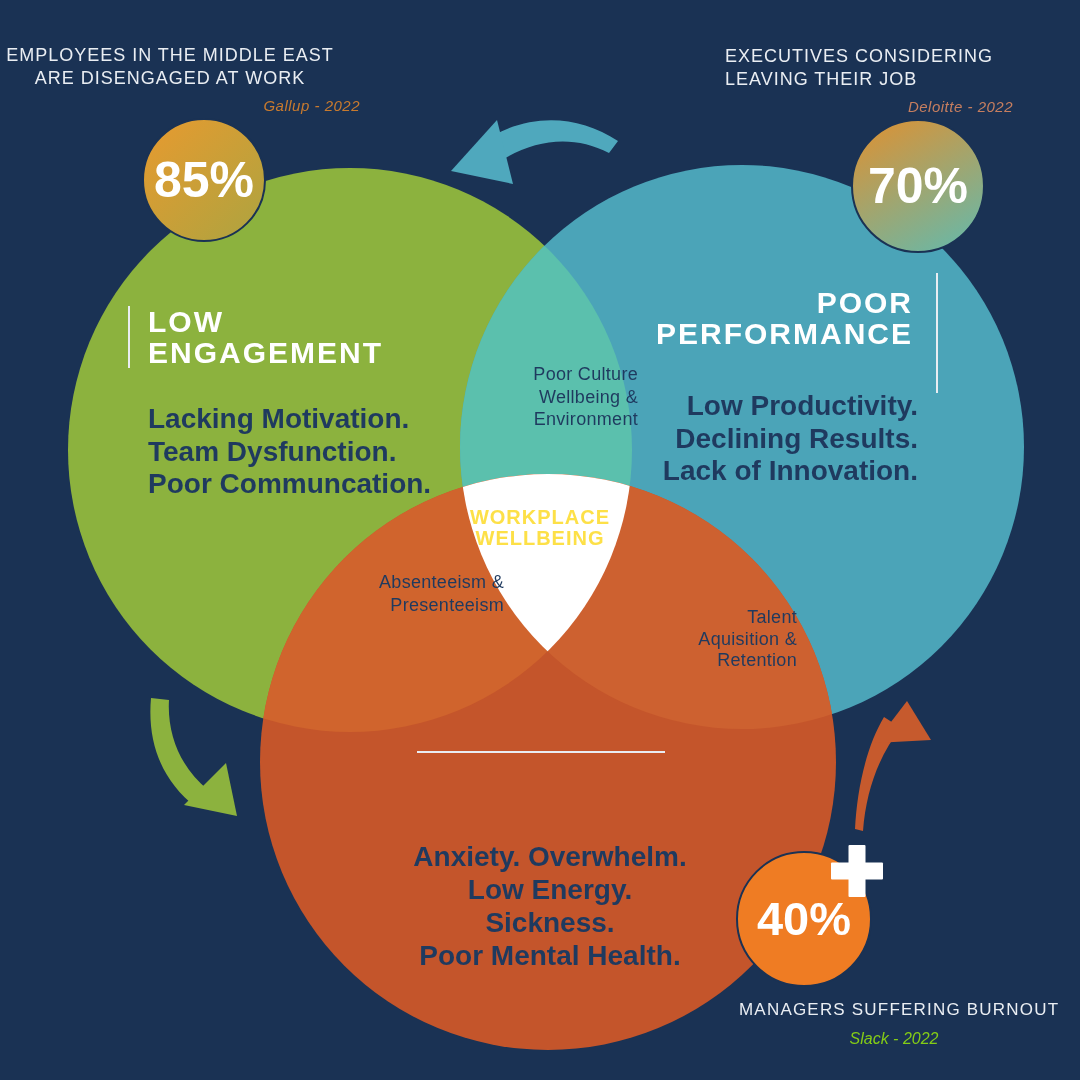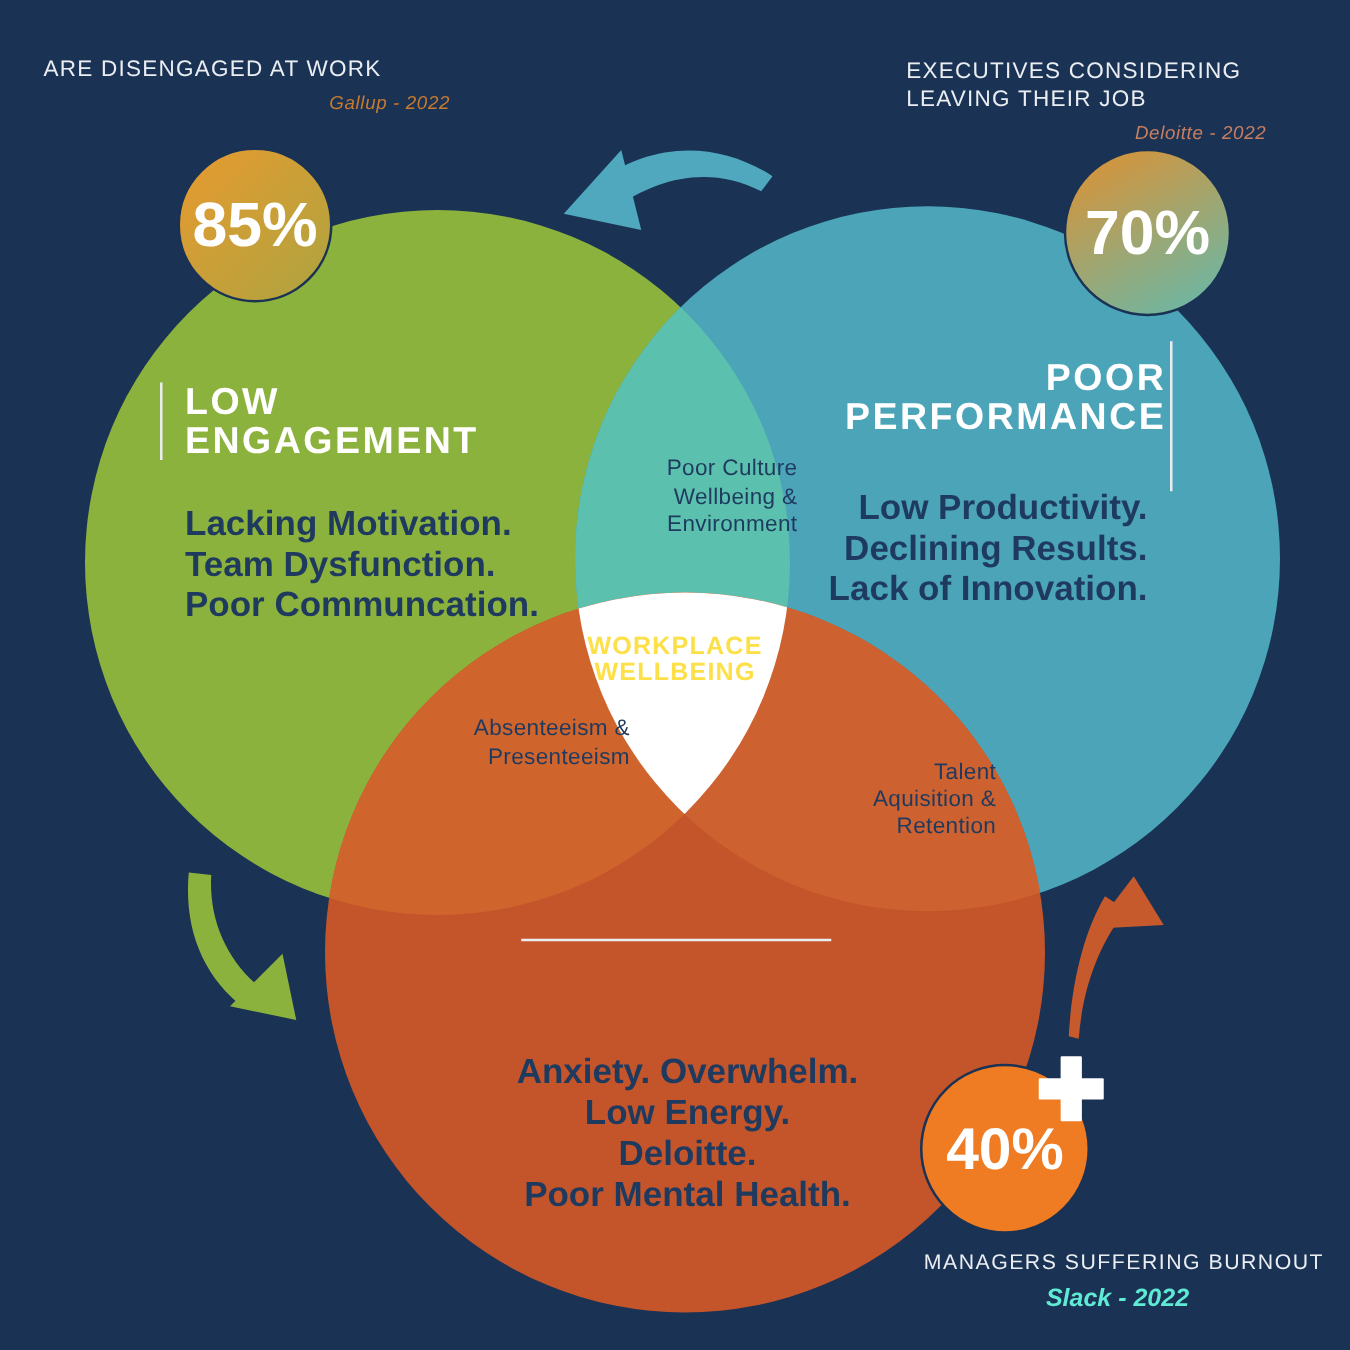--- a/index.html
+++ b/index.html
@@ -18,21 +18,21 @@
   .tl .src{text-align:right;margin-right:-22px;color:#C87A2E;font-style:italic;}
   .tr .src{text-align:right;width:288px;color:#C67E5F;}
   
   .badge-val{width:200px;text-align:center;color:#FFFFFF;font-weight:800;}
   #v85{left:104px;top:152px;font-size:50px;line-height:56px;}
   #v70{left:818px;top:158px;font-size:50px;line-height:56px;}
   #v40{left:704px;top:893px;font-size:47px;line-height:52px;}
   
   .circle-title{font-weight:700;font-size:30px;line-height:31px;letter-spacing:2px;color:#FFFFFF;}
   .eng-title{left:148px;top:306px;}
-  .perf-title{right:147px;top:287px;text-align:right;}
+  .perf-title{right:167px;top:287px;text-align:right;}
   .burn-title{left:390px;top:771px;width:300px;text-align:center;font-size:31px;line-height:32px;letter-spacing:3px;}
   .vbody{font-weight:700;font-size:28px;line-height:32.5px;color:#1F3A5F;}
   .eng-body{left:148px;top:403px;}
   .perf-body{right:162px;top:390px;text-align:right;}
   .burn-body{left:400px;top:840px;width:300px;text-align:center;line-height:33px;}
   
   .olabel{font-size:18px;line-height:22.5px;color:#1F3A5F;text-align:right;letter-spacing:.3px;}
   .o-top{left:438px;top:363px;width:200px;}
   .o-left{left:304px;top:571px;width:200px;}
   .o-right{left:597px;top:607px;width:200px;line-height:21.5px;}
@@ -40,21 +40,21 @@
     font-weight:700;font-size:20px;line-height:21px;letter-spacing:1px;color:#fde047;}
   
   .rule{background:#E9EDF2;}
   .eng-rule{left:128px;top:306px;width:2px;height:62px;}
   .perf-rule{left:936px;top:273px;width:2px;height:120px;}
   .burn-rule{left:417px;top:751px;width:248px;height:2px;}
   
   .br-label{left:739px;top:1000px;width:310px;text-align:left;
     font-size:17px;letter-spacing:1.2px;line-height:20px;color:#EAEEF3;white-space:nowrap;}
   .br-src{left:744px;top:1030px;width:300px;text-align:center;
-    font-style:italic;font-size:20px;line-height:18px;color:#5eead4;font-weight:bold;}
+    font-style:italic;font-size:16px;line-height:18px;color:#84cc16;}
 </style>
 </head>
 <body>
 
 <div class="stage">
 
   <svg width="1080" height="1080" viewBox="0 0 1080 1080">
     <defs>
       <clipPath id="cpGreen">
           <circle cx="350" cy="450" r="282"></circle>
@@ -111,20 +111,21 @@
     <circle cx="918" cy="186" r="66" fill="url(#grad70)" stroke-width="2" stroke="#1A3254"></circle>
     <circle cx="804" cy="919" r="67" stroke-width="2" fill="#EF7C23" stroke="#1A3254"></circle>
     <g fill="#FFFFFF">
       <rect x="831" y="862.5" width="52" height="17" rx="1"></rect>
       <rect x="848.5" y="845" width="17" height="52" rx="1"></rect>
     </g>
   </svg>
 
   <div class="abs tl nowrap">
     <div class="stat-heading">
+      <span>EMPLOYEES IN THE MIDDLE EAST</span>
       <span>ARE DISENGAGED AT WORK</span>
     </div>
     <div class="src">Gallup - 2022</div>
   </div>
   <div class="abs badge-val" id="v85">85%</div>
 
   <div class="abs tr nowrap">
     <div class="stat-heading">
       <span>EXECUTIVES CONSIDERING</span>
       <span>LEAVING THEIR JOB</span>
@@ -156,21 +157,21 @@
   <div class="abs vbody perf-body nowrap">
     <span>Low Productivity.</span>
     <span>Declining Results.</span>
     <span>Lack of Innovation.</span>
   </div>
 
   <div class="abs rule burn-rule"></div>
   <div class="abs vbody burn-body nowrap">
     <span>Anxiety. Overwhelm.</span>
     <span>Low Energy.</span>
-    <span>Deloitte.</span>
+    <span>Sickness.</span>
     <span>Poor Mental Health.</span>
   </div>
 
   <div class="abs olabel o-top nowrap">
     <span>Poor Culture</span>
     <span>Wellbeing &amp;</span>
     <span>Environment</span>
   </div>
   <div class="abs olabel o-left nowrap">
     <span>Absenteeism &amp;</span>

